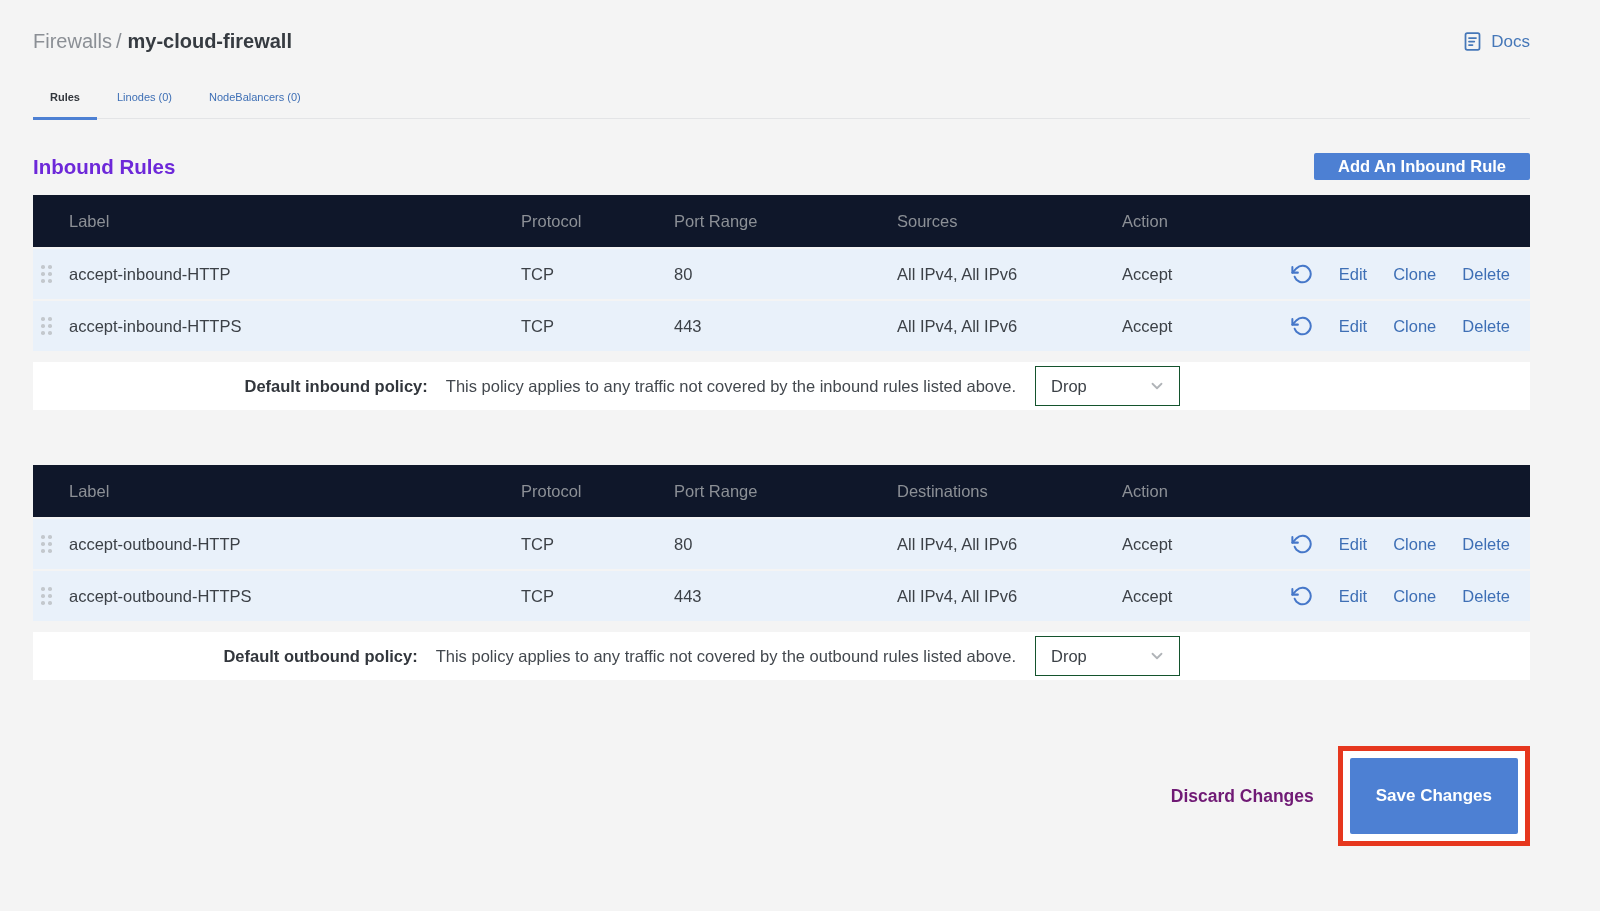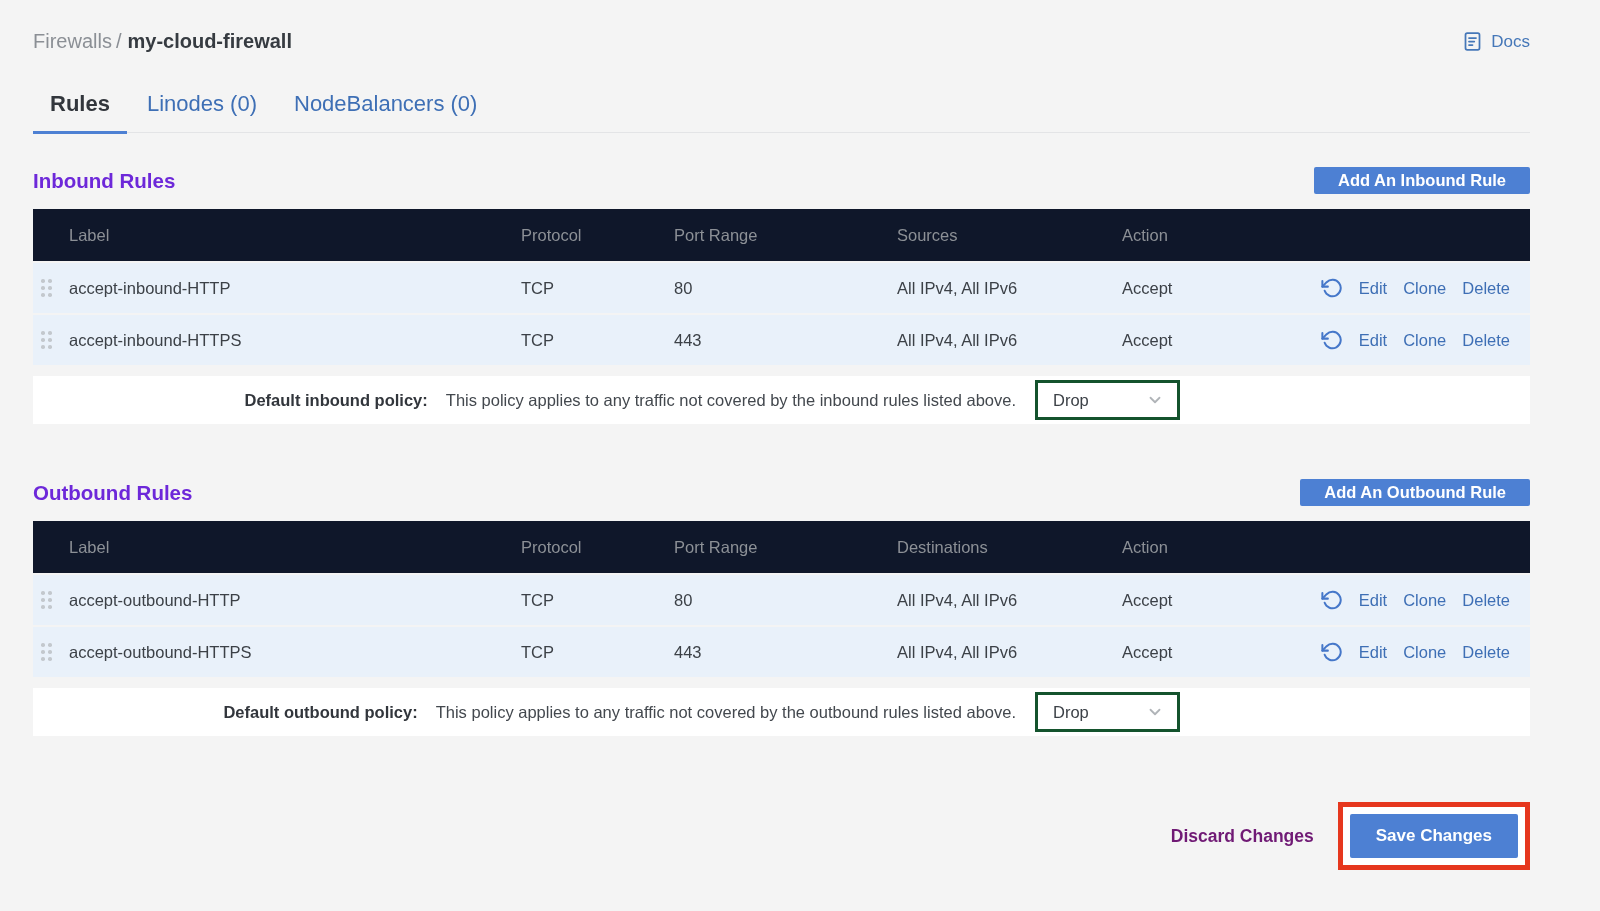--- a/index.html
+++ b/index.html
@@ -15,67 +15,67 @@
   .topbar { display:flex; justify-content:space-between; align-items:center; }
   .breadcrumb { font-size:20px; }
   .breadcrumb .crumb-link { color:#8b8f95; }
   .breadcrumb .crumb-sep { color:#8b8f95; margin:0 6px 0 4px; }
   .breadcrumb .crumb-current { color:#363b41; font-weight:bold; }
   .docs-link { display:flex; align-items:center; gap:8px; color:#4577b8; font-size:17px; cursor:pointer; }
   .docs-link svg { display:block; }
 
   
   .tabs { display:flex; margin-top:28px; border-bottom:1px solid #e3e4e6; }
-  .tab { font-size:22px; padding:10px 17px 15px; color:#3e6fb5; cursor:pointer; position:relative; margin-right:3px; }
+  .tab { font-size:11px; padding:10px 17px 15px; color:#3e6fb5; cursor:pointer; position:relative; margin-right:3px; }
   .tab.active { color:#32363c; font-weight:bold; }
   .tab.active::after { content:""; position:absolute; left:0; right:0; bottom:-2px; height:3px; background:#4d80d3; }
 
   
   .section { margin-top:34px; }
   .section-head { display:flex; justify-content:space-between; align-items:center; margin-bottom:15px; }
   .section-title { font-size:20.5px; font-weight:bold; color:#6d28d9; }
   .btn-primary {
     background:#4d80d3; color:#fff; border:none; border-radius:2px;
     font-family:"Liberation Sans", sans-serif;
     font-size:16.5px; font-weight:bold; padding:4px 24px; cursor:pointer;
   }
 
   
   .rule-table { width:100%; }
   .tr { display:grid; grid-template-columns:36px 452px 153px 223px 225px 161px 1fr; align-items:center; }
   .thead { background:#0f172a; height:52px; color:#8c9096; font-size:16.5px; }
   .row { background:#e9f1fa; height:50px; font-size:16.5px; color:#3c4147; margin-top:2px; }
-  .cell-actions { display:flex; align-items:center; justify-content:flex-end; gap:16px; padding-right:20px; }
+  .cell-actions { display:flex; align-items:center; justify-content:flex-end; gap:26px; padding-right:20px; }
   .row-link { color:#3e6fb5; cursor:pointer; font-size:16.5px; }
   .undo-btn { display:flex; align-items:center; cursor:pointer; }
 
   .drag-handle { display:grid; grid-template-columns:4px 4px; grid-auto-rows:4px; gap:3px; width:11px; margin-left:8px; cursor:grab; }
   .drag-handle i { background:#c3c8cd; border-radius:50%; width:3.5px; height:3.5px; }
 
   
   .policy-row {
     margin-top:11px; background:#fff; height:48px;
     display:flex; align-items:center; justify-content:flex-end;
     font-size:16.5px; color:#43484e;
   }
   .policy-label { font-weight:bold; color:#32363c; margin-right:18px; white-space:nowrap; }
   .policy-text { white-space:nowrap; }
   .policy-select {
     margin-left:19px; margin-right:350px;
-    width:145px; height:40px; background:#fff; border:3px solid #14532d;
+    width:145px; height:40px; background:#fff; border:1px solid #14532d;
     display:flex; align-items:center; justify-content:space-between;
     padding:0 13px 0 15px; cursor:pointer; color:#3c4147;
   }
   .policy-select .chev { color:#b0b4b8; display:flex; }
 
   
   .footer-actions { display:flex; justify-content:flex-end; align-items:center; margin-top:66px; }
   .discard-link { color:#701a75; font-weight:bold; font-size:17.5px; cursor:pointer; margin-right:24px; }
   .save-annotation { border:5px solid #e6371e; background:#fff; padding:7px; }
-  .btn-save { padding:12px 26px; font-size:17px; }
+  .btn-save { padding:28px 26px; font-size:17px; }
 </style>
 </head>
 <body>
 
 <div class="page">
 
   <div class="topbar">
     <div class="breadcrumb">
       <span class="crumb-link">Firewalls</span><span class="crumb-sep">/</span><span class="crumb-current">my-cloud-firewall</span>
     </div>
@@ -178,24 +178,20 @@
             <svg width="18" height="18" viewBox="0 0 24 24" fill="none" stroke="#b0b4b8" stroke-width="2.4" stroke-linecap="round" stroke-linejoin="round">
                 <polyline points="6 9 12 15 18 9"></polyline>
               </svg>
           </span>
         </div>
       </div>
     </div>
   </div>
 
   <div class="section" style="margin-top:55px;">
-    <div class="section-head">
-      <div class="section-title">Outbound Rules</div>
-      <button class="btn-primary">Add An Outbound Rule</button>
-    </div>
 
     <div class="rule-table">
       <div class="tr thead">
         <div></div>
         <div>Label</div>
         <div>Protocol</div>
         <div>Port Range</div>
         <div>Destinations</div>
         <div>Action</div>
         <div></div>

